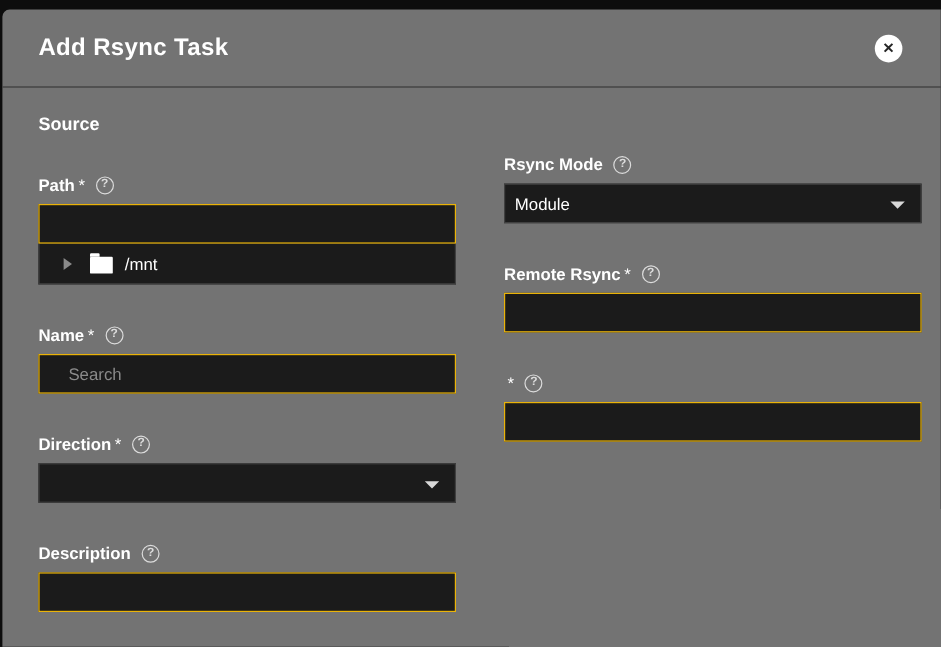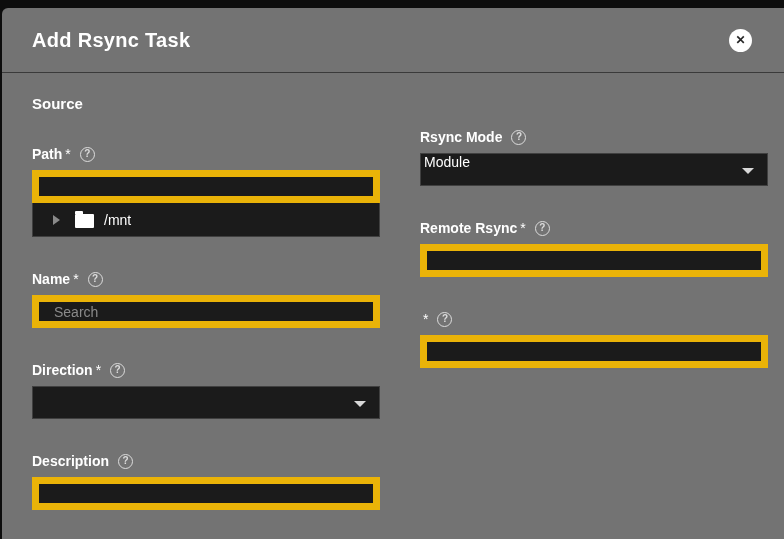--- a/index.html
+++ b/index.html
@@ -93,25 +93,25 @@
   .help-glyph {
     font-size: 10px;
     font-weight: 700;
     color: #dcdcdc;
     line-height: 1;
   }
   .text-input {
     width: 100%;
     height: 33px;
     background: #1b1b1b;
-    border: 7px solid #eab308;
+    border: 1px solid #eab308;
     color: #ffffff;
     font-family: "Liberation Sans", sans-serif;
     font-size: 14px;
-    padding: 0 15px;
+    padding: 0 24px;
     outline: none;
   }
   .text-input::placeholder { color: #8a8a8a; opacity: 1; }
   
   .tree-row {
     height: 34px;
     background: #1b1b1b;
     border: 1px solid #404040;
     border-top: none;
     display: flex;
@@ -149,21 +149,22 @@
     color: #ffffff;
   }
   
   .select {
     position: relative;
     width: 100%;
     height: 33px;
     background: #1b1b1b;
     border: 1px solid #404040;
     display: flex;
-    padding: 0 30px 0 3px;
+    align-items: center;
+    padding: 0 30px 0 8px;
     cursor: pointer;
   }
   .select-value { font-size: 14px; color: #ffffff; }
   .caret-down {
     position: absolute;
     right: 13px;
     top: 14px;
     width: 0; height: 0;
     border-left: 6px solid transparent;
     border-right: 6px solid transparent;

